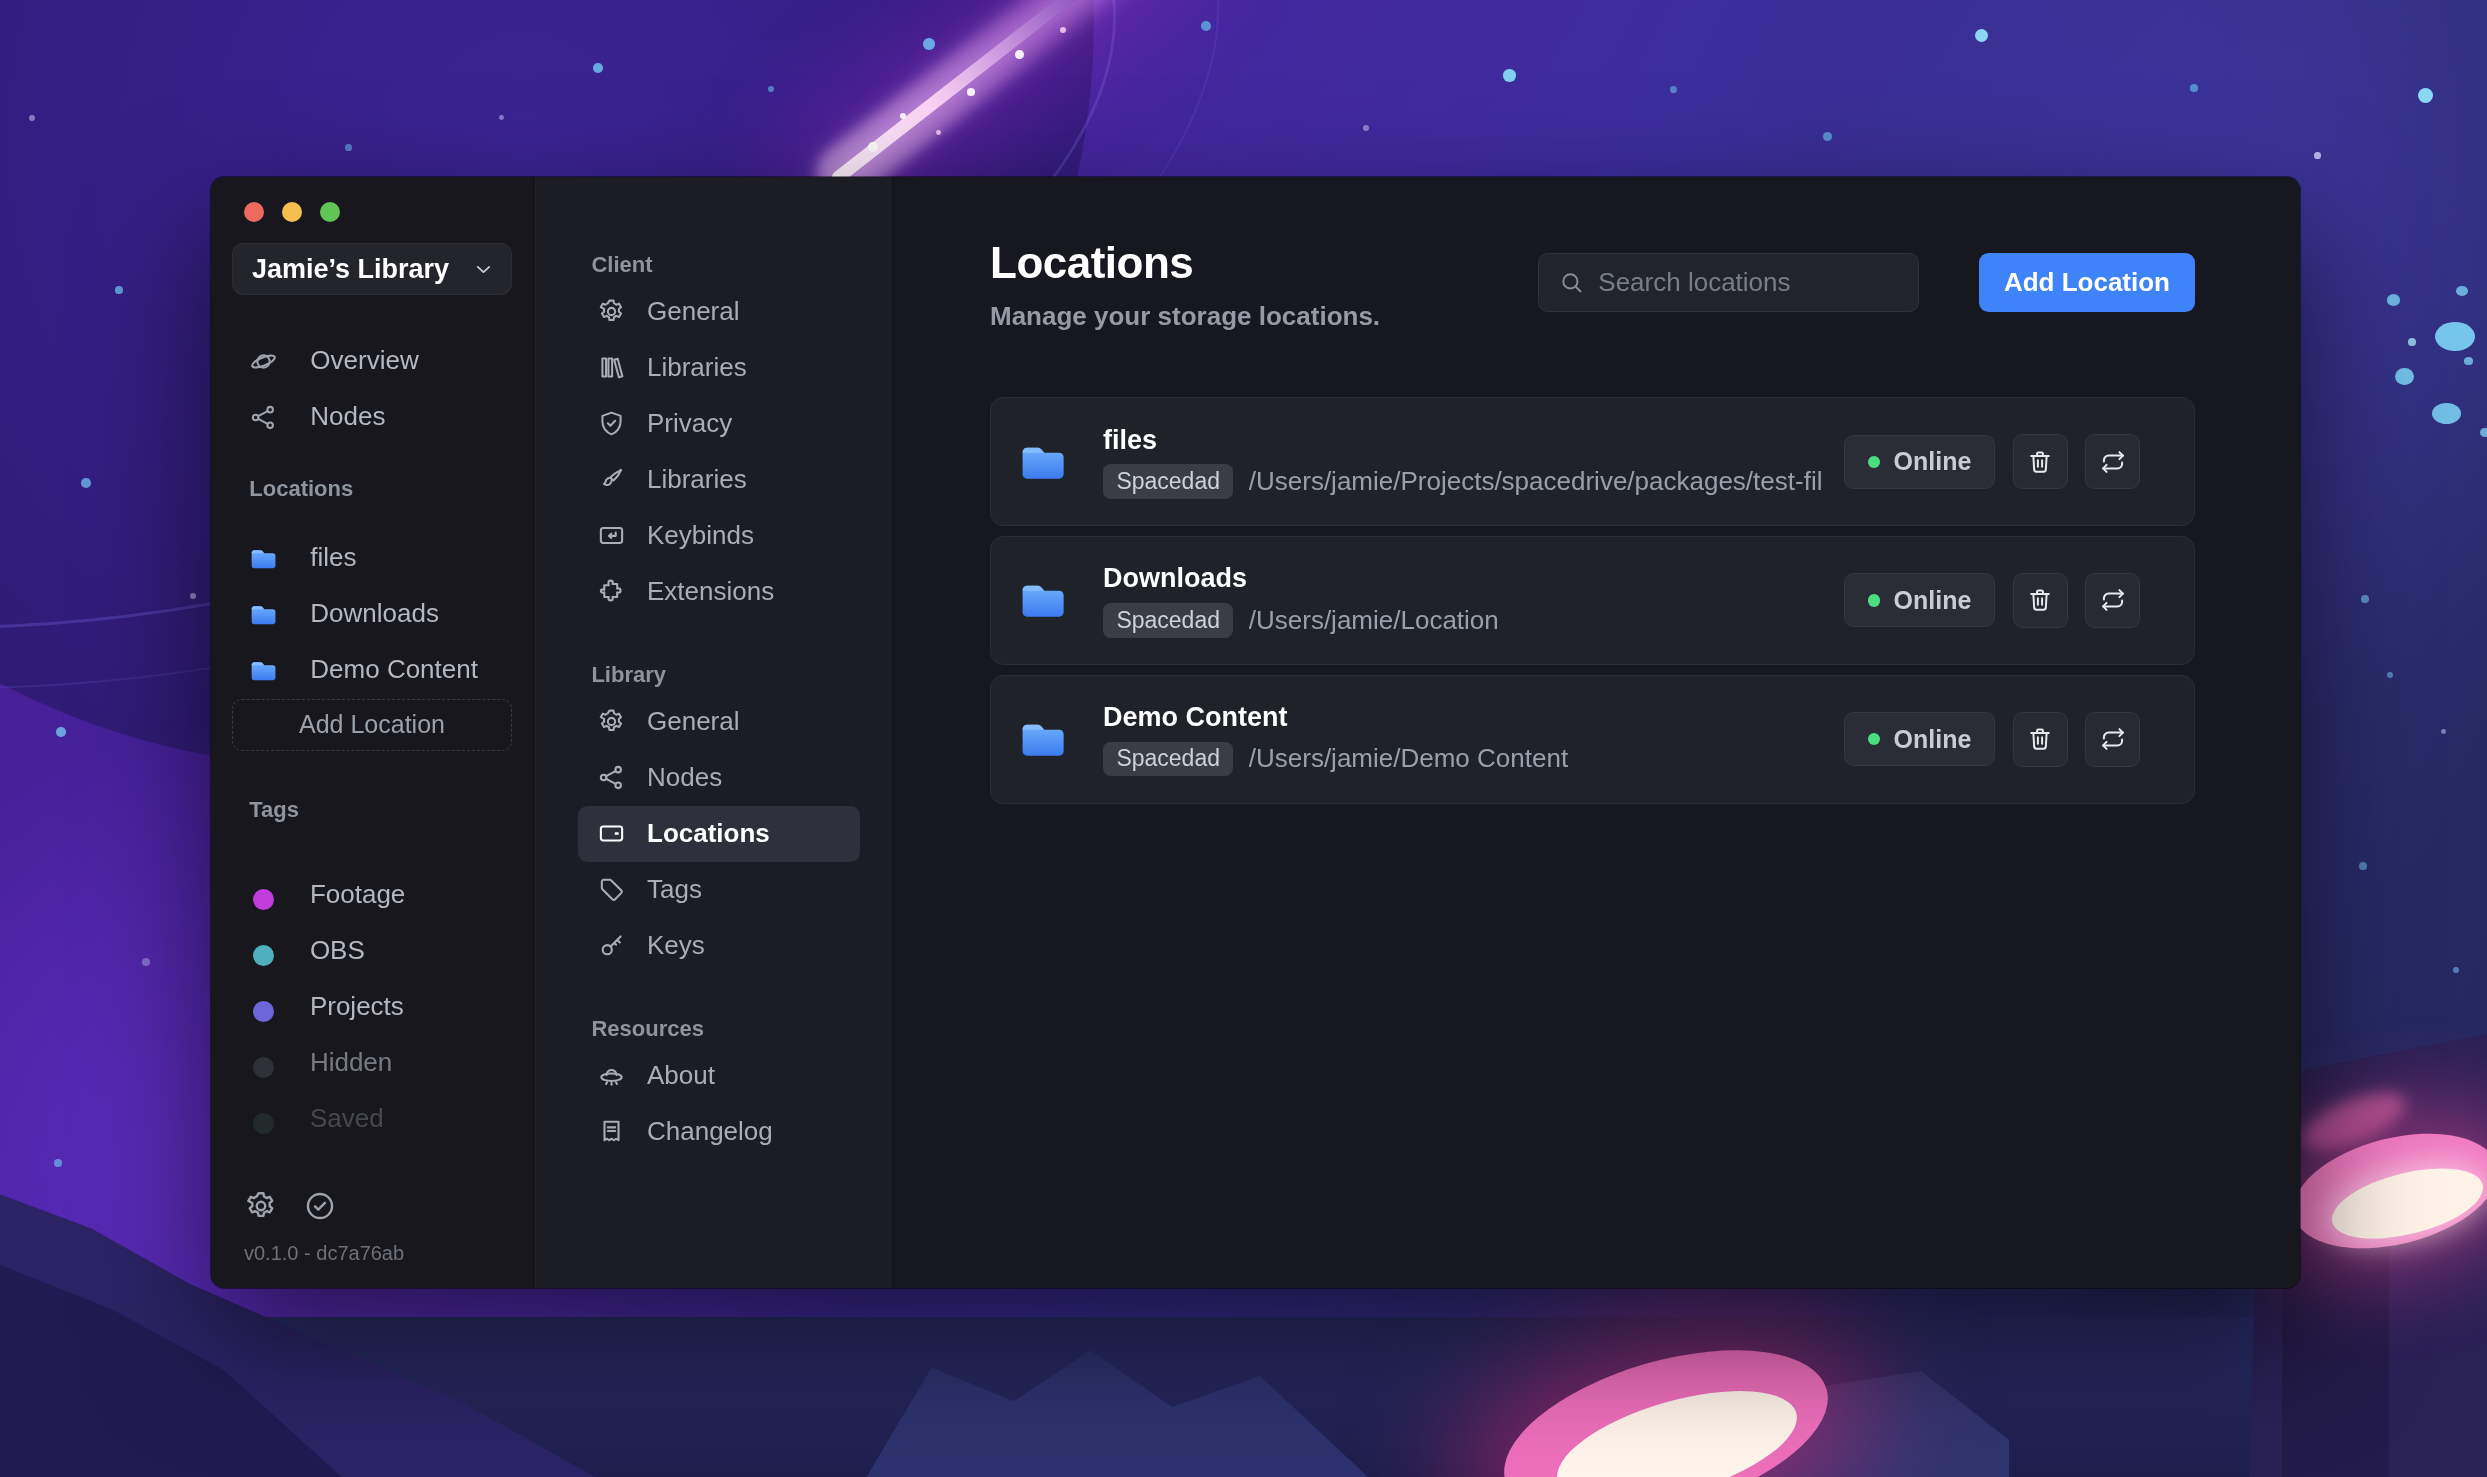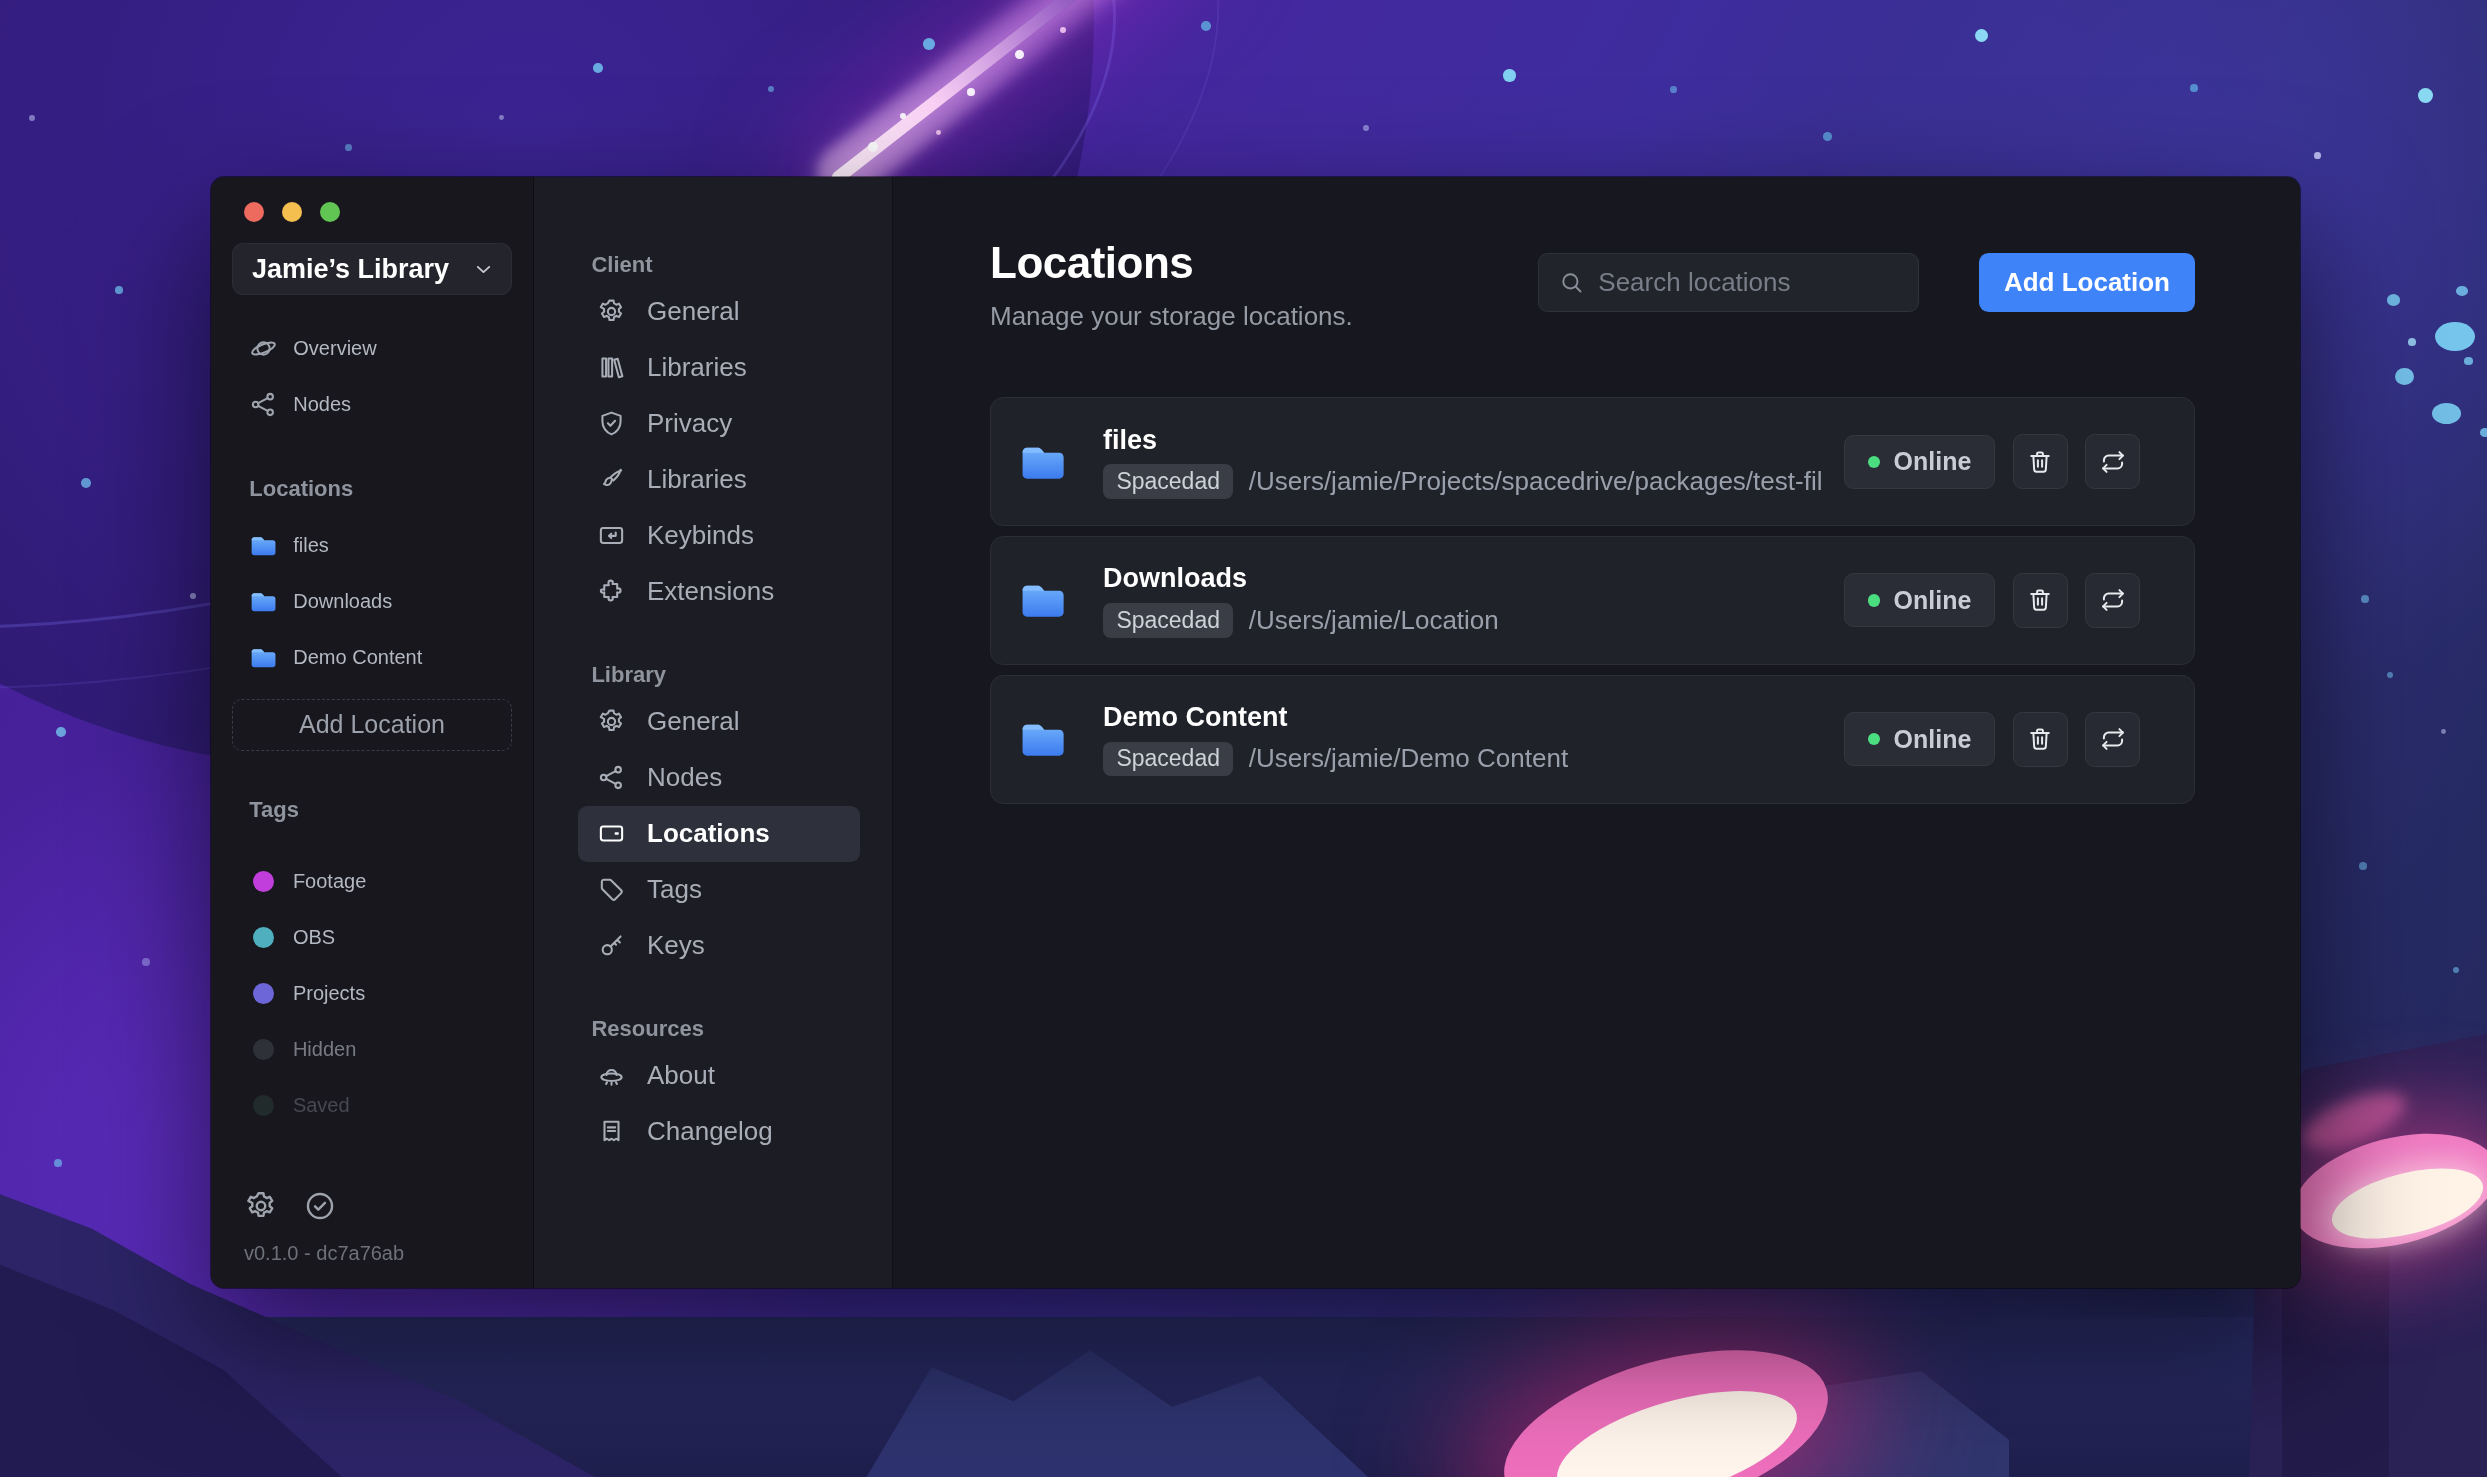--- a/index.html
+++ b/index.html
@@ -61,22 +61,22 @@
   .sidebar { width:323px; flex:none; background:#17171d; border-right:1px solid #0c0c11;
              display:flex; flex-direction:column; position:relative; }
   .traffic { padding:25px 0 0 33px; display:flex; gap:18px; }
   .tl { width:20px; height:20px; border-radius:50%; }
   .tl.red{background:#ed6a5e;} .tl.yellow{background:#f4bf4f;} .tl.green{background:#61c554;}
   .lib-select { margin:21px 21px 0; height:52px; background:#24252c; border:1px solid rgba(255,255,255,.04);
                 border-radius:11.5px; display:flex; align-items:center; justify-content:space-between;
                 padding:0 15.4px 0 19px; color:#fff; font-size:27px; font-weight:700; cursor:default; }
   .lib-select .ic { width:25px; height:25px; color:#c9ccd3; }
   .side-nav { margin-top:25px; padding:0 21px; }
-  .side-item { height:56px; display:flex; align-items:center; gap:15px; padding:0 17.3px;
-               border-radius:9.6px; color:#b4b8c2; font-size:20px; font-weight:500; }
+  .side-item { height:56px; display:flex; align-items:flex-end; gap:32px; padding:0 17.3px;
+               border-radius:9.6px; color:#b4b8c2; font-size:26px; font-weight:500; }
   .side-item .ic { width:29px; height:29px; color:#9ea3ad; flex:none; }
   .side-section { padding:0 21px; }
   .side-header { color:#8f949f; font-size:22px; font-weight:700; padding:0 17.3px; }
   .hdr-loc { margin:44px 0 15.4px; }
   .hdr-tags { margin:46px 0 31px; }
   .folder-ic { width:31px; height:31px; flex:none; }
   .add-dashed { margin-top:13.4px; width:100%; height:52px; border:1.9px dashed #3a3c45; border-radius:9.6px;
                 background:none; color:#9ba0aa; font-size:25px; font-weight:500; font-family:inherit; }
   .tag-dot { width:21px; height:21px; border-radius:50%; flex:none; margin:0 3.8px; }
   .dim1 { opacity:.62; } .dim2 { opacity:.30; }
@@ -93,21 +93,21 @@
   .snav-item { height:56px; border-radius:9.6px; display:flex; align-items:center; gap:21px;
                padding:0 19px; color:#a9adb7; font-size:26px; font-weight:500; }
   .snav-item .ic { width:29px; height:29px; flex:none; }
   .snav-item.active { background:#2e313c; color:#fff; font-weight:700; }
 
   
   .content { flex:1; background:#17181f; padding:61px 0 0 97px; }
   .content-inner { width:1205px; }
   .page-head { display:flex; justify-content:space-between; align-items:flex-start; }
   .page-title { color:#fff; font-size:44px; font-weight:700; letter-spacing:-0.5px; }
-  .page-sub { margin-top:13.4px; color:#959aa5; font-size:26px; }
+  .page-sub { margin-top:13.4px; color:#959aa5; font-size:26px;font-weight:bold; }
   .head-actions { display:flex; gap:60px; margin-top:15.4px; }
   .search-box { width:381px; height:59px; background:#22242c; border:1px solid #30323b; border-radius:9.6px;
                 display:flex; align-items:center; gap:13.4px; padding:0 19px; }
   .search-box .ic { width:27px; height:27px; color:#8a8e99; flex:none; }
   .search-box input { flex:1; background:transparent; border:none; outline:none; color:#e5e7ec;
                 font-size:26px; font-family:inherit; min-width:0; }
   .search-box input::placeholder { color:#787d88; }
   .btn-primary { height:59px; padding:0 25px; border:none; border-radius:9.6px; color:#fff;
                  font-size:26px; font-weight:700; font-family:inherit; }
   .loc-list { margin-top:65px; }

